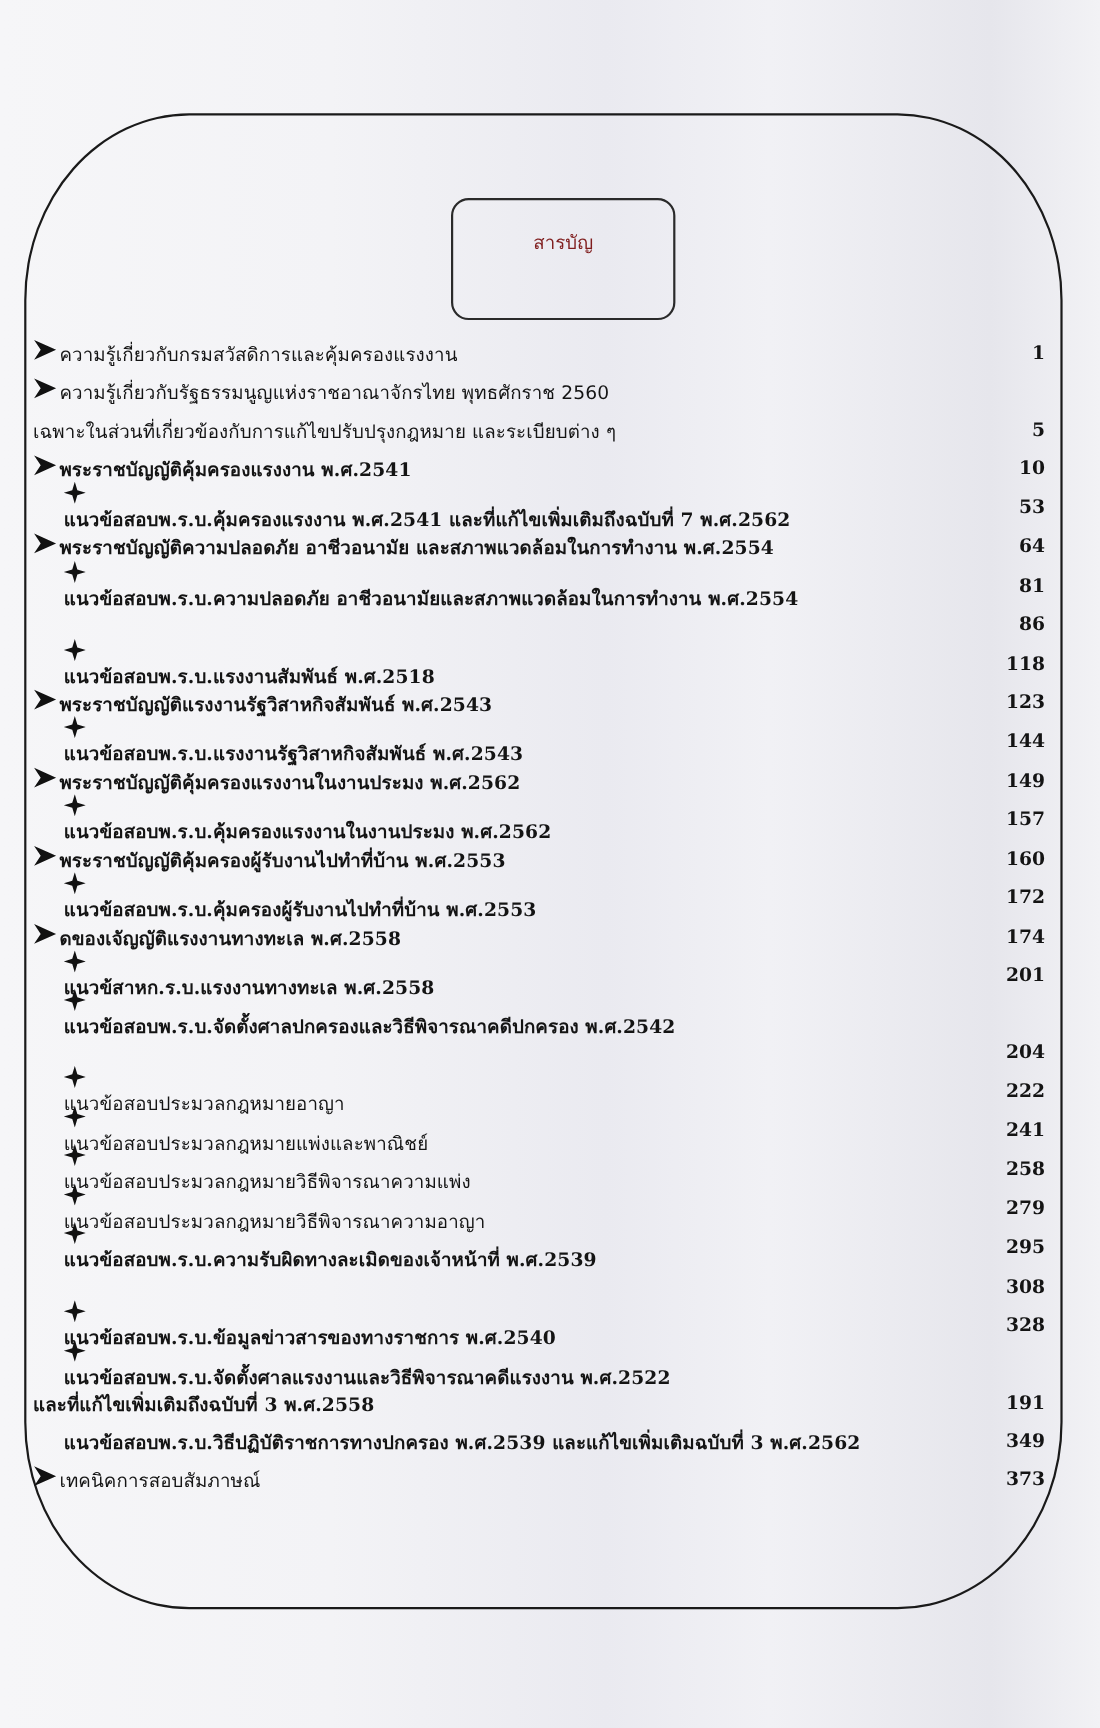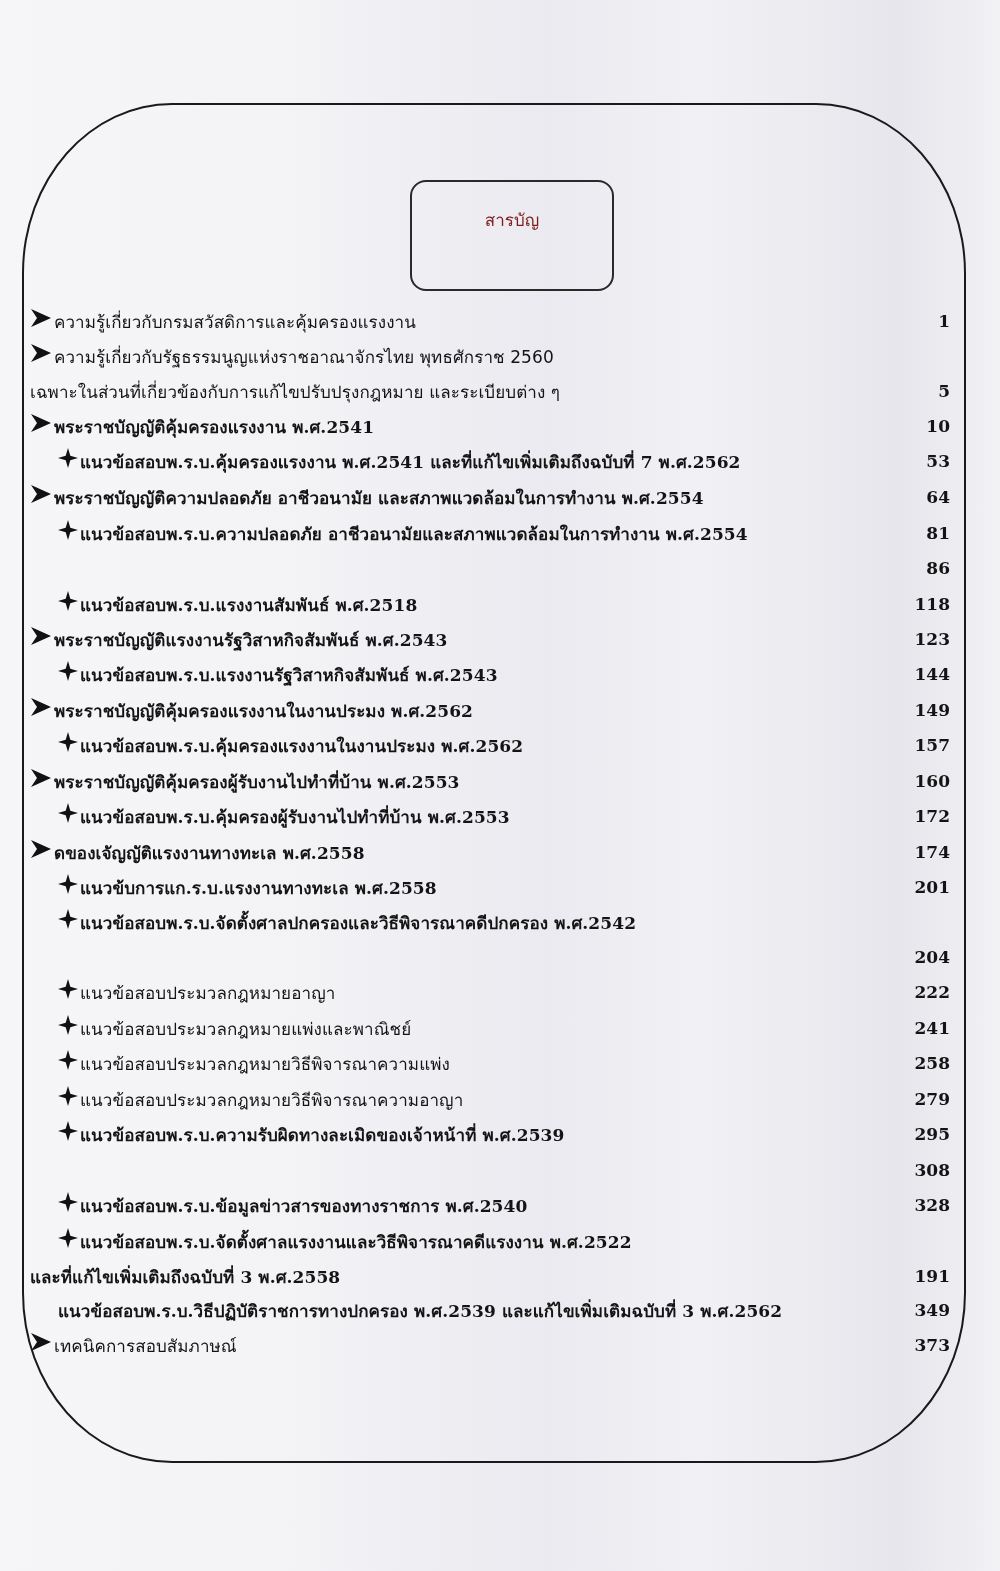--- a/index.html
+++ b/index.html
@@ -60,21 +60,21 @@
     }
     .row .entry {
       display: flex;
       align-items: flex-start;
       white-space: nowrap;
       font-size: 17px;
       font-weight: bold;
       letter-spacing: 0.1px;
     }
     .row.lvl1 .entry { padding-left: 0; }
-    .row.lvl2 .entry { padding-left: 28px; }
+    .row.lvl2 .entry { padding-left: 28px; flex-direction: column; }
     .row.cont .entry { padding-left: 0; }
     .row.plain2 .entry { padding-left: 28px; }
     .icon {
       display: inline-flex;
       align-items: center;
       justify-content: center;
       margin-right: 2px;
     }
     .icon svg { display: block; }
     .page {
@@ -277,21 +277,21 @@
     <span class="page">174</span>
   </div>
 
   <div class="row lvl2" style="top:870px">
     <div class="entry">
       <span class="icon">
           <svg width="20" height="20" viewBox="0 0 20 20">
             <path d="M10 0 L12.3 7.7 L20 10 L12.3 12.3 L10 20 L7.7 12.3 L0 10 L7.7 7.7 Z" fill="#111"></path>
           </svg>
         </span>
-      <span class="text">แนวข้บการแก.ร.บ.แรงงานทางทะเล พ.ศ.2558</span>
+      <span class="text">แนวข้สาหก.ร.บ.แรงงานทางทะเล พ.ศ.2558</span>
     </div>
     <span class="page">201</span>
   </div>
 
   <div class="row lvl2" style="top:905px">
     <div class="entry">
       <span class="icon">
           <svg width="20" height="20" viewBox="0 0 20 20">
             <path d="M10 0 L12.3 7.7 L20 10 L12.3 12.3 L10 20 L7.7 12.3 L0 10 L7.7 7.7 Z" fill="#111"></path>
           </svg>

